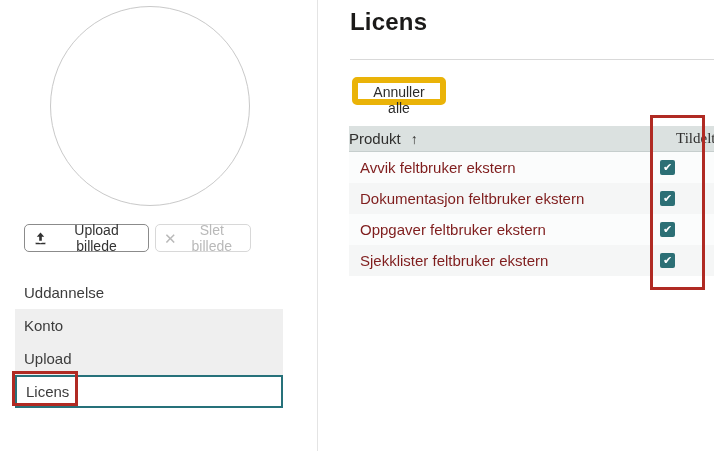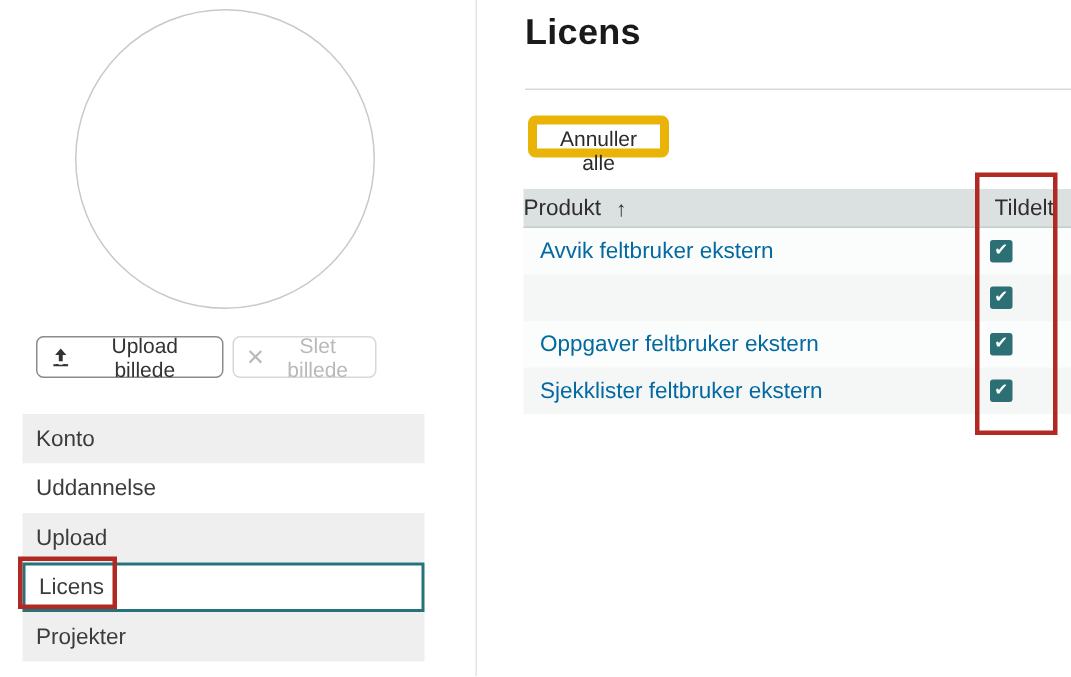--- a/index.html
+++ b/index.html
@@ -41,24 +41,24 @@
     border:6px solid #eab308;border-radius:5px;background:#fff;color:#2b2b2b;
     font-family:inherit;font-size:14px;cursor:pointer;
   }
   .table{position:absolute;left:349px;top:126px;width:365px;font-size:15px;}
   .thead{
     height:26px;background:var(--header-bg,#dbe1e0);display:flex;align-items:center;
     border-bottom:1px solid #c6cecd;box-sizing:border-box;color:#2f2e2d;
   }
   .th-product{padding-left:0;display:flex;align-items:center;gap:10px;}
   .sort-arrow{font-size:14px;color:#2f2e2d;}
-  .th-assigned{position:absolute;left:314px;}
+  .th-assigned{position:absolute;left:327px;font-family:Liberation Serif, serif;}
   .trow{height:31px;display:flex;align-items:center;position:relative;background:#fbfcfc;}
   .trow.alt{background:#f5f6f6;}
-  .td-product{padding-left:11px;color:#0369a1;}
+  .td-product{padding-left:11px;color:#7f1d1d;}
   .td-check{position:absolute;left:311px;display:flex;}
   .checkbox{
     width:15px;height:15px;border-radius:2px;background:var(--teal,#2c6f75);
     display:flex;align-items:center;justify-content:center;
     color:#fff;font-size:11px;line-height:1;cursor:pointer;
   }
   
   .annotation{position:absolute;border:3px solid var(--annotation-red,#b02a23);box-sizing:border-box;background:transparent;pointer-events:none;}
   .annotation-licens{left:12px;top:371px;width:66px;height:35px;}
   .annotation-tildelt{left:650px;top:115px;width:55px;height:175px;}
@@ -79,34 +79,31 @@
     </span>
     <span>Upload billede</span>
   </button>
 
   <button class="btn btn-delete" disabled="">
     <span class="xglyph">✕</span>
     <span>Slet billede</span>
   </button>
 
   <div class="nav" id="nav">
+      <div class="nav-item">
+        <span>Uddannelse</span>
+      </div>
       <div class="nav-item shaded">
         <span>Konto</span>
-      </div>
-      <div class="nav-item">
-        <span>Uddannelse</span>
       </div>
       <div class="nav-item shaded">
         <span>Upload</span>
       </div>
       <div class="nav-item selected">
         <span>Licens</span>
-      </div>
-      <div class="nav-item shaded">
-        <span>Projekter</span>
       </div>
     </div>
 
   <div class="annotation annotation-licens"></div>
 
   <div class="vdivider"></div>
 
   <h1 class="page-title">Licens</h1>
   <div class="hdivider"></div>
 
@@ -121,20 +118,21 @@
       <span class="th-assigned">Tildelt</span>
     </div>
     <div id="tbody">
         <div class="trow">
           <span class="td-product">Avvik feltbruker ekstern</span>
           <span class="td-check">
             <span class="checkbox">✔</span>
           </span>
         </div>
         <div class="trow alt">
+          <span class="td-product">Dokumentasjon feltbruker ekstern</span>
           <span class="td-check">
             <span class="checkbox">✔</span>
           </span>
         </div>
         <div class="trow">
           <span class="td-product">Oppgaver feltbruker ekstern</span>
           <span class="td-check">
             <span class="checkbox">✔</span>
           </span>
         </div>

